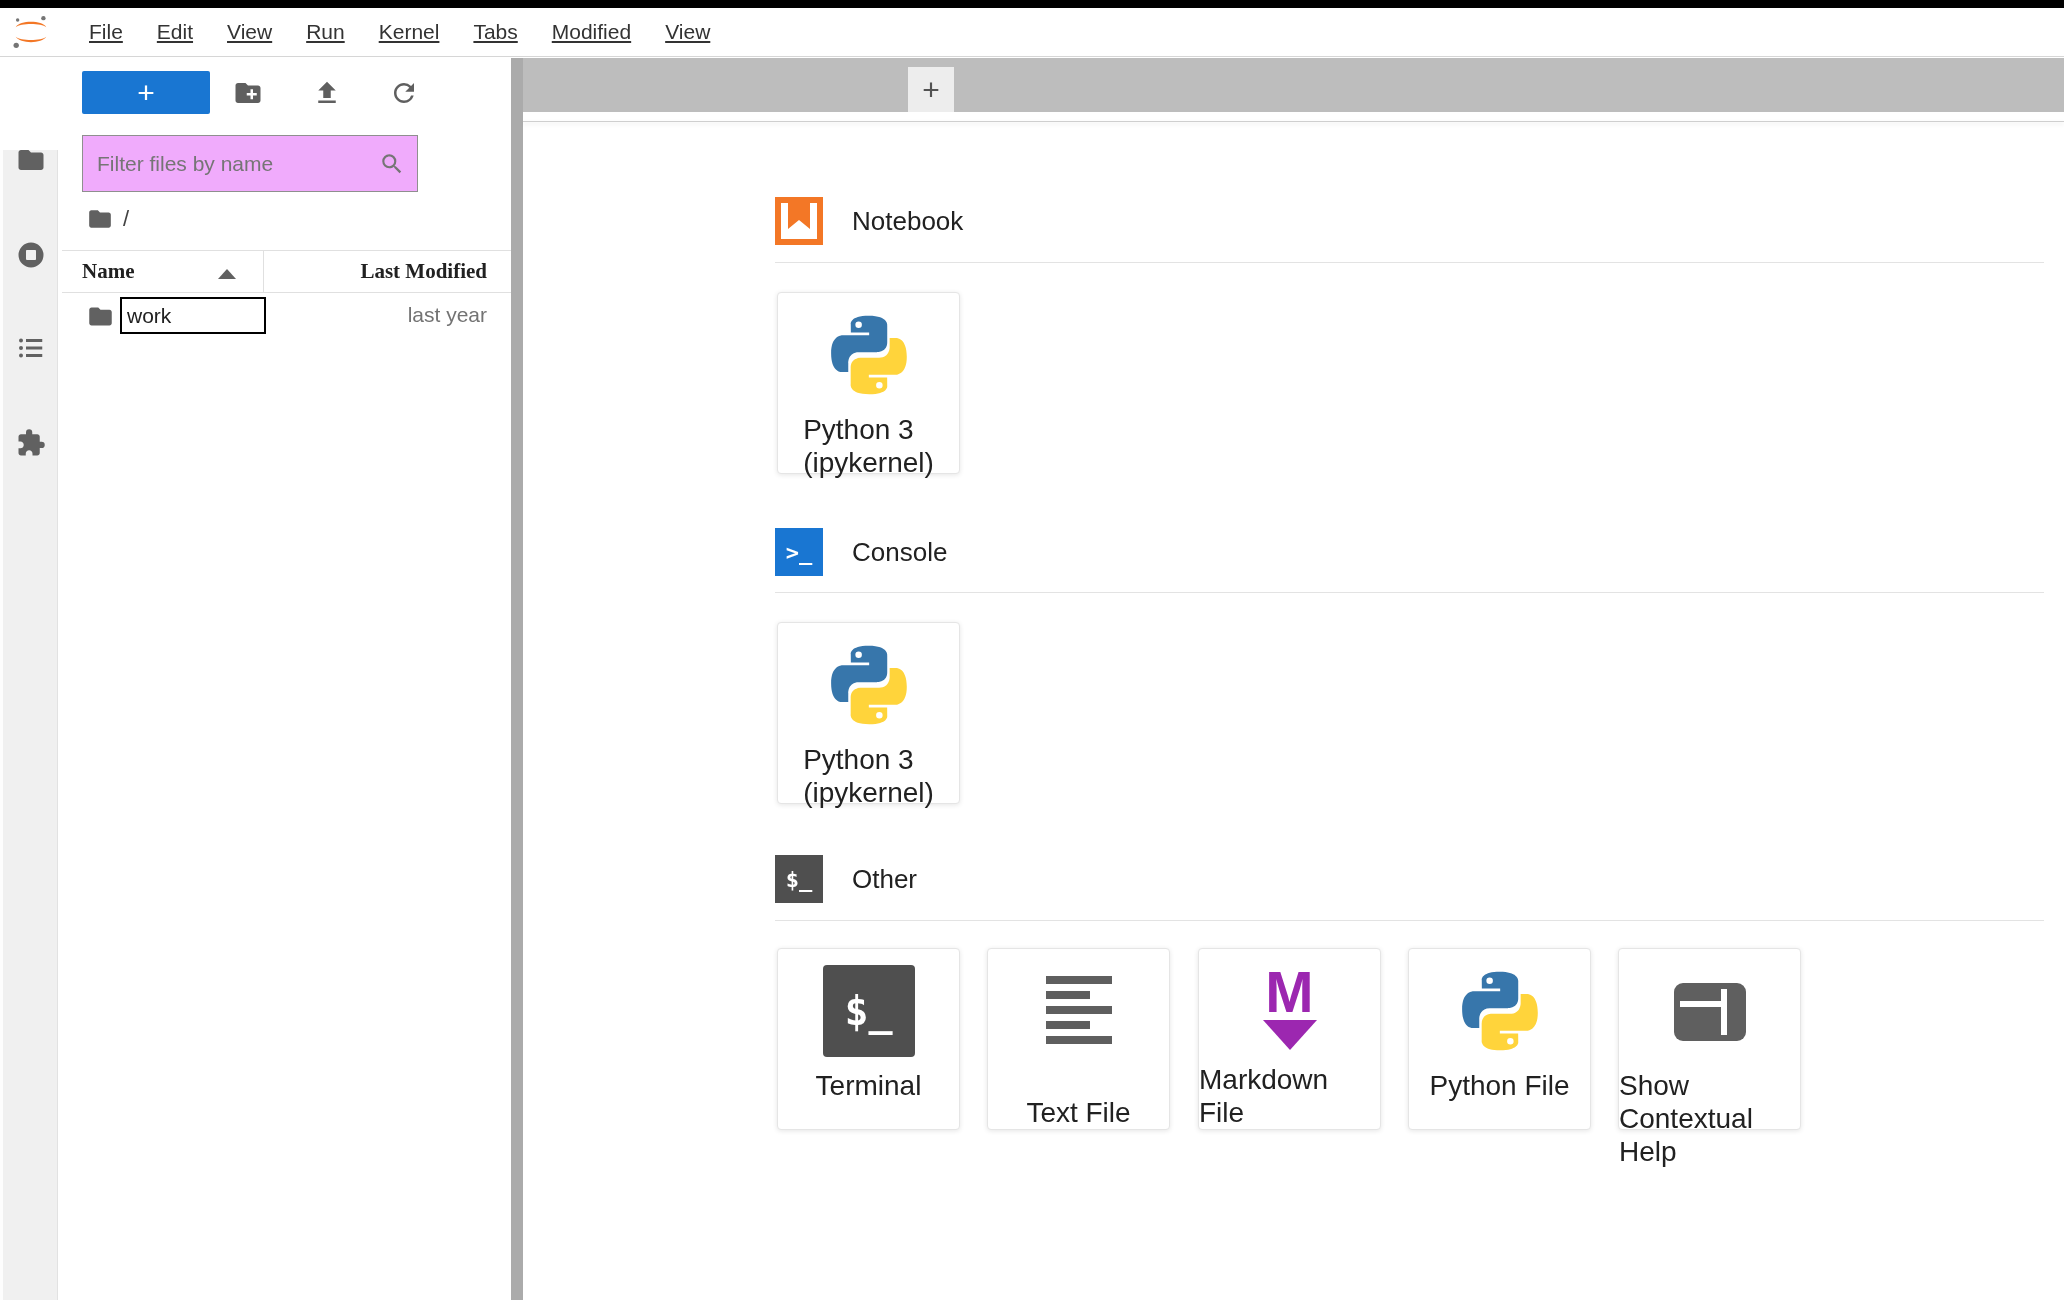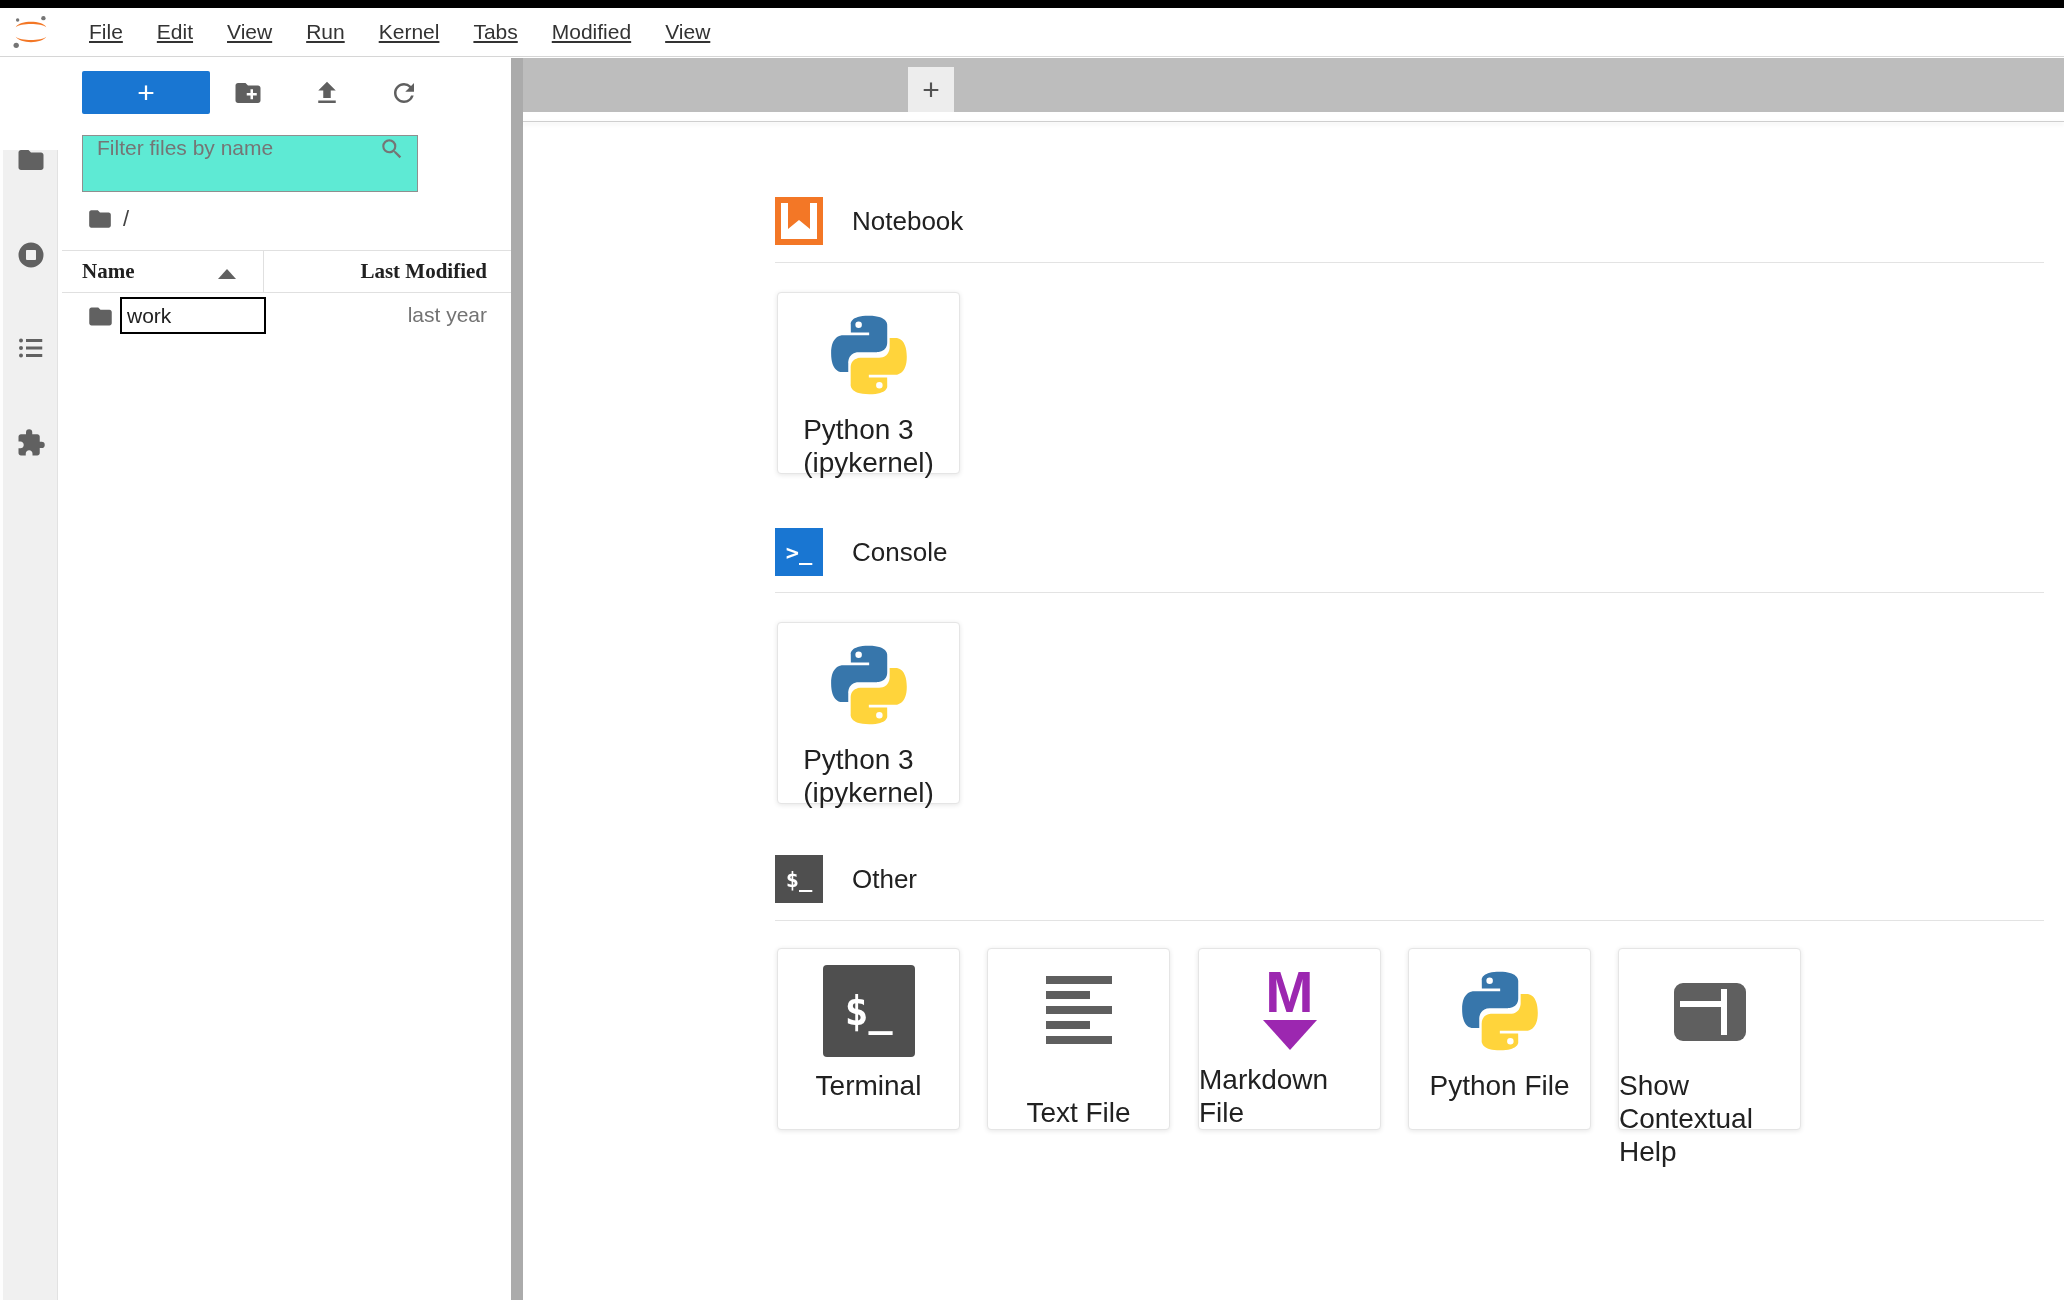--- a/index.html
+++ b/index.html
@@ -28,21 +28,21 @@
   .side-icon svg { width:30px; height:30px; fill:#616161; }
 
   
   #file-panel { left:62px; top:58px; width:449px; height:1242px; background:#fff; }
   #new-launcher-btn { position:absolute; left:20px; top:13px; width:128px; height:43px;
     background:#1976d2; border:none; border-radius:2px; color:#fff; font-size:30px;
     font-weight:300; line-height:40px; cursor:pointer; }
   .fb-tool { position:absolute; top:20px; width:30px; height:30px; }
   .fb-tool svg { width:30px; height:30px; fill:#5f5f5f; }
   #filter-box { position:absolute; left:20px; top:77px; width:336px; height:57px;
-    border:1px solid #8f8f8f; background:#5eead4; display:flex; align-items:flex-start; }
+    border:1px solid #8f8f8f; background:#f0abfc; display:flex; align-items:center; }
   #filter-input { border:none; outline:none; flex:1; font-size:21px; color:#424242;
     padding-left:14px; font-family:inherit; background:transparent; }
   #filter-input::placeholder { color:#757575; }
   #filter-search-icon { width:26px; height:26px; margin-right:12px; fill:#757575; }
   #breadcrumb { position:absolute; left:25px; top:148px; display:flex; align-items:center; }
   #breadcrumb svg { width:26px; height:26px; fill:#616161; }
   #breadcrumb-path { font-size:22px; color:#424242; margin-left:10px; }
   #listing-header { position:absolute; left:0; top:192px; width:449px; height:43px;
     border-top:1px solid #e0e0e0; border-bottom:1px solid #e0e0e0;font-family:Liberation Serif, serif; }
   #col-name { position:absolute; left:20px; top:8px; font-size:21px; font-weight:700; color:#212121; }

